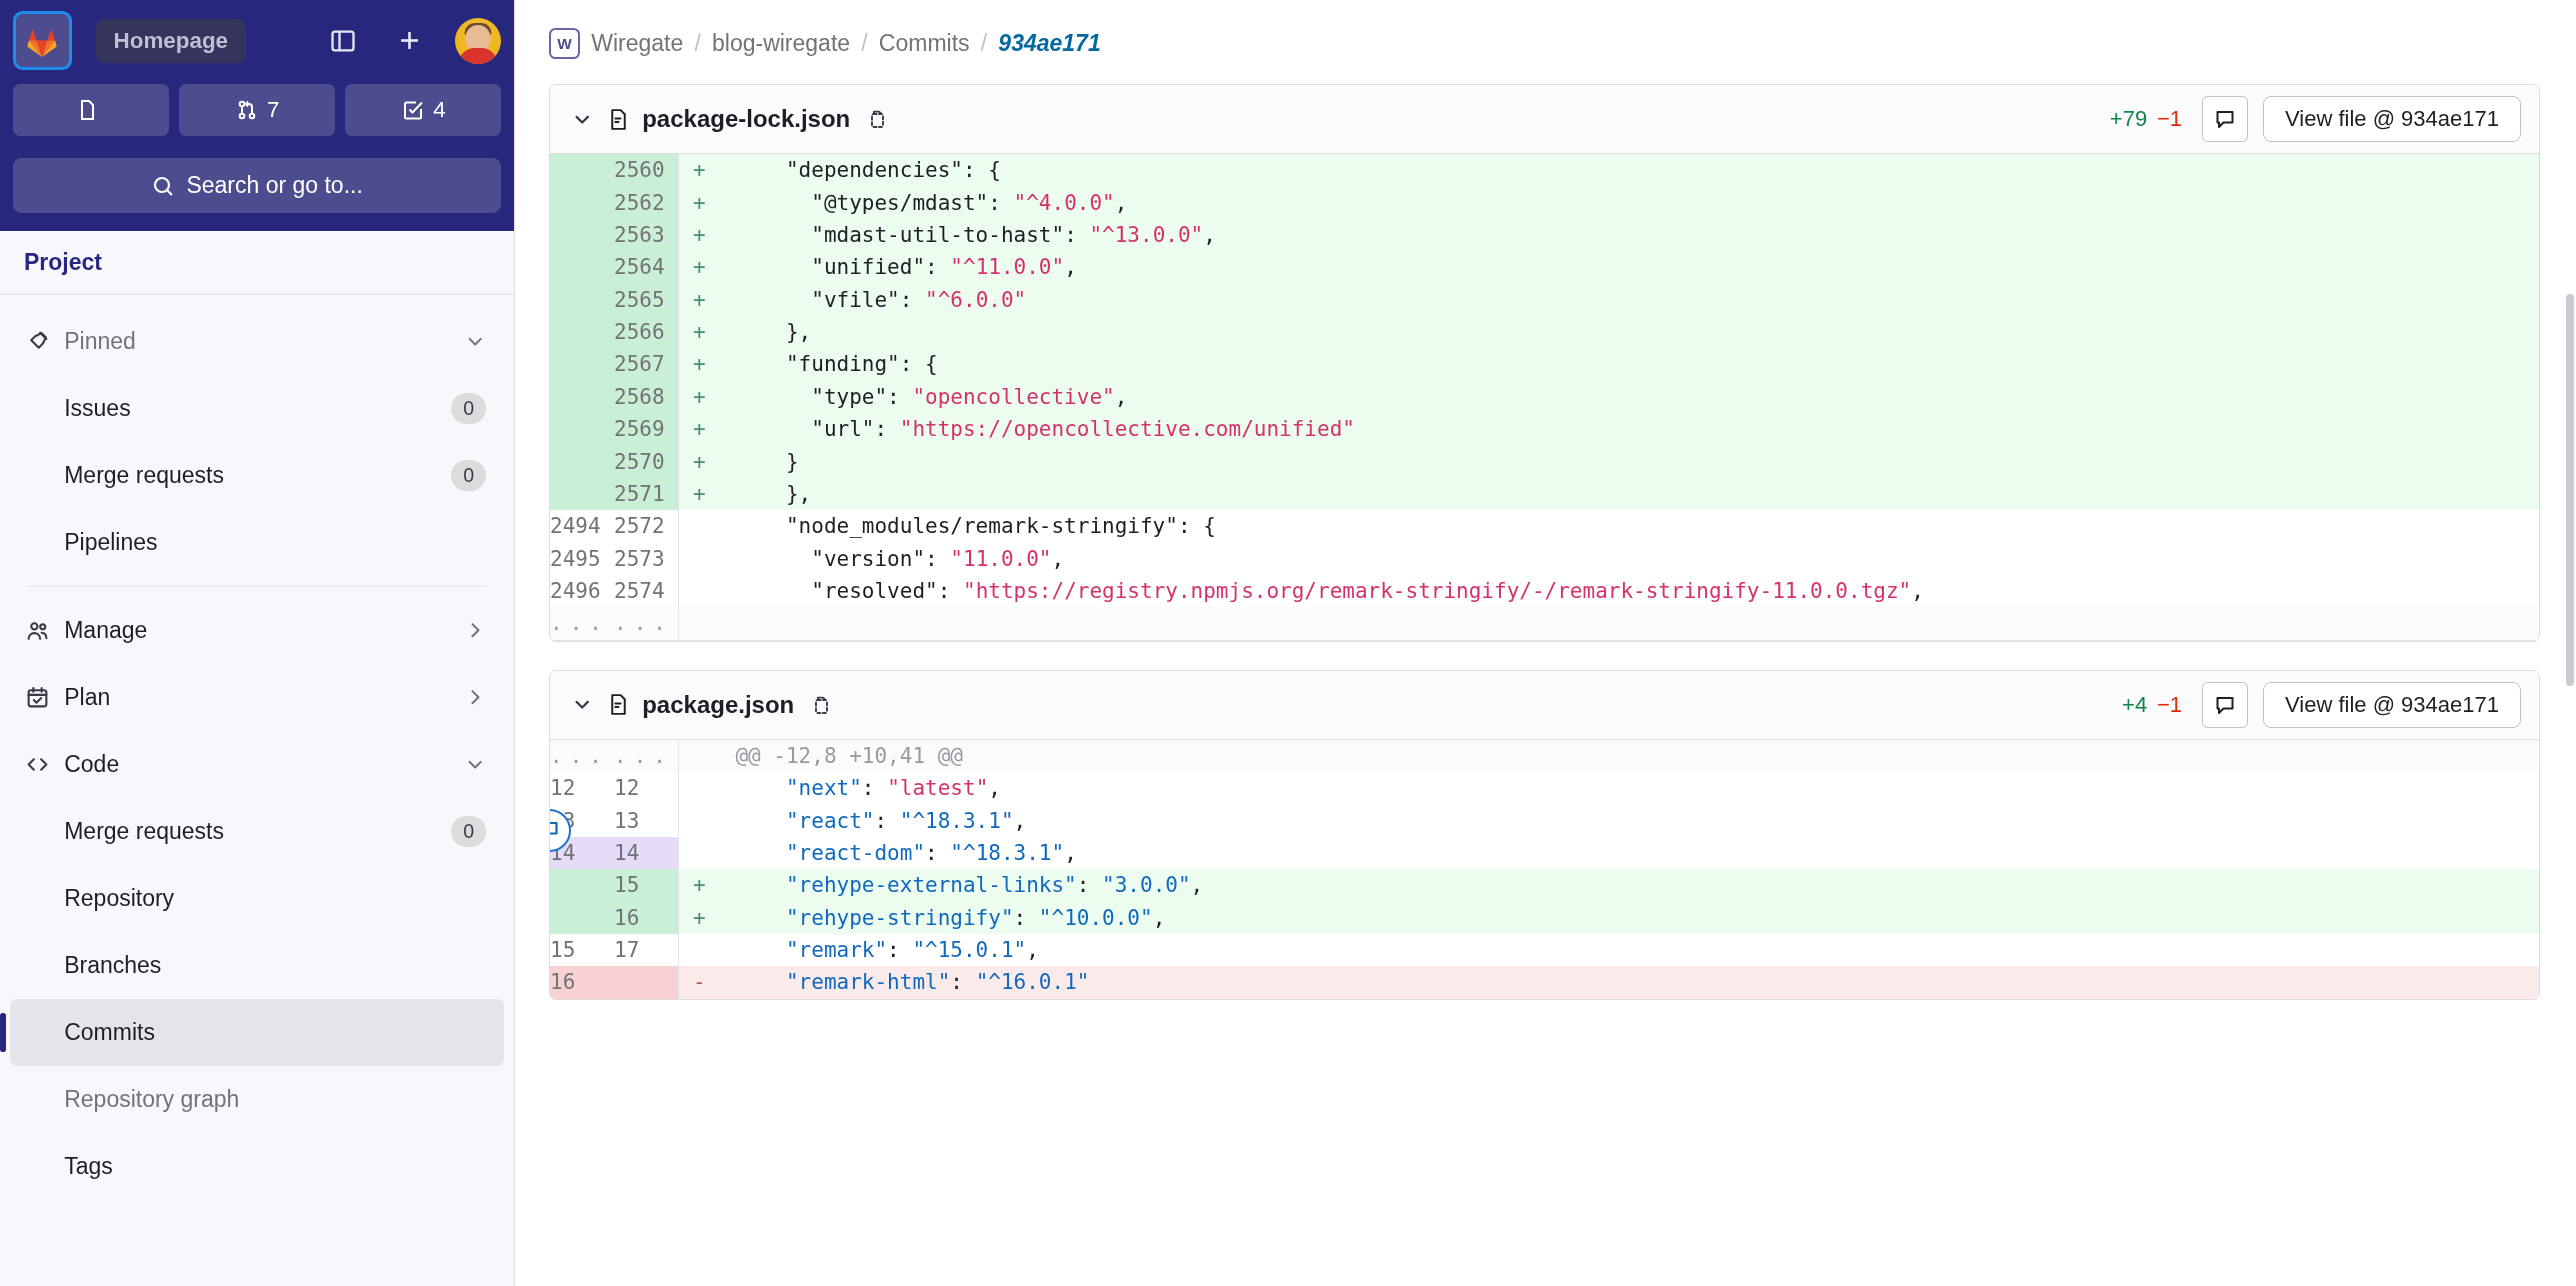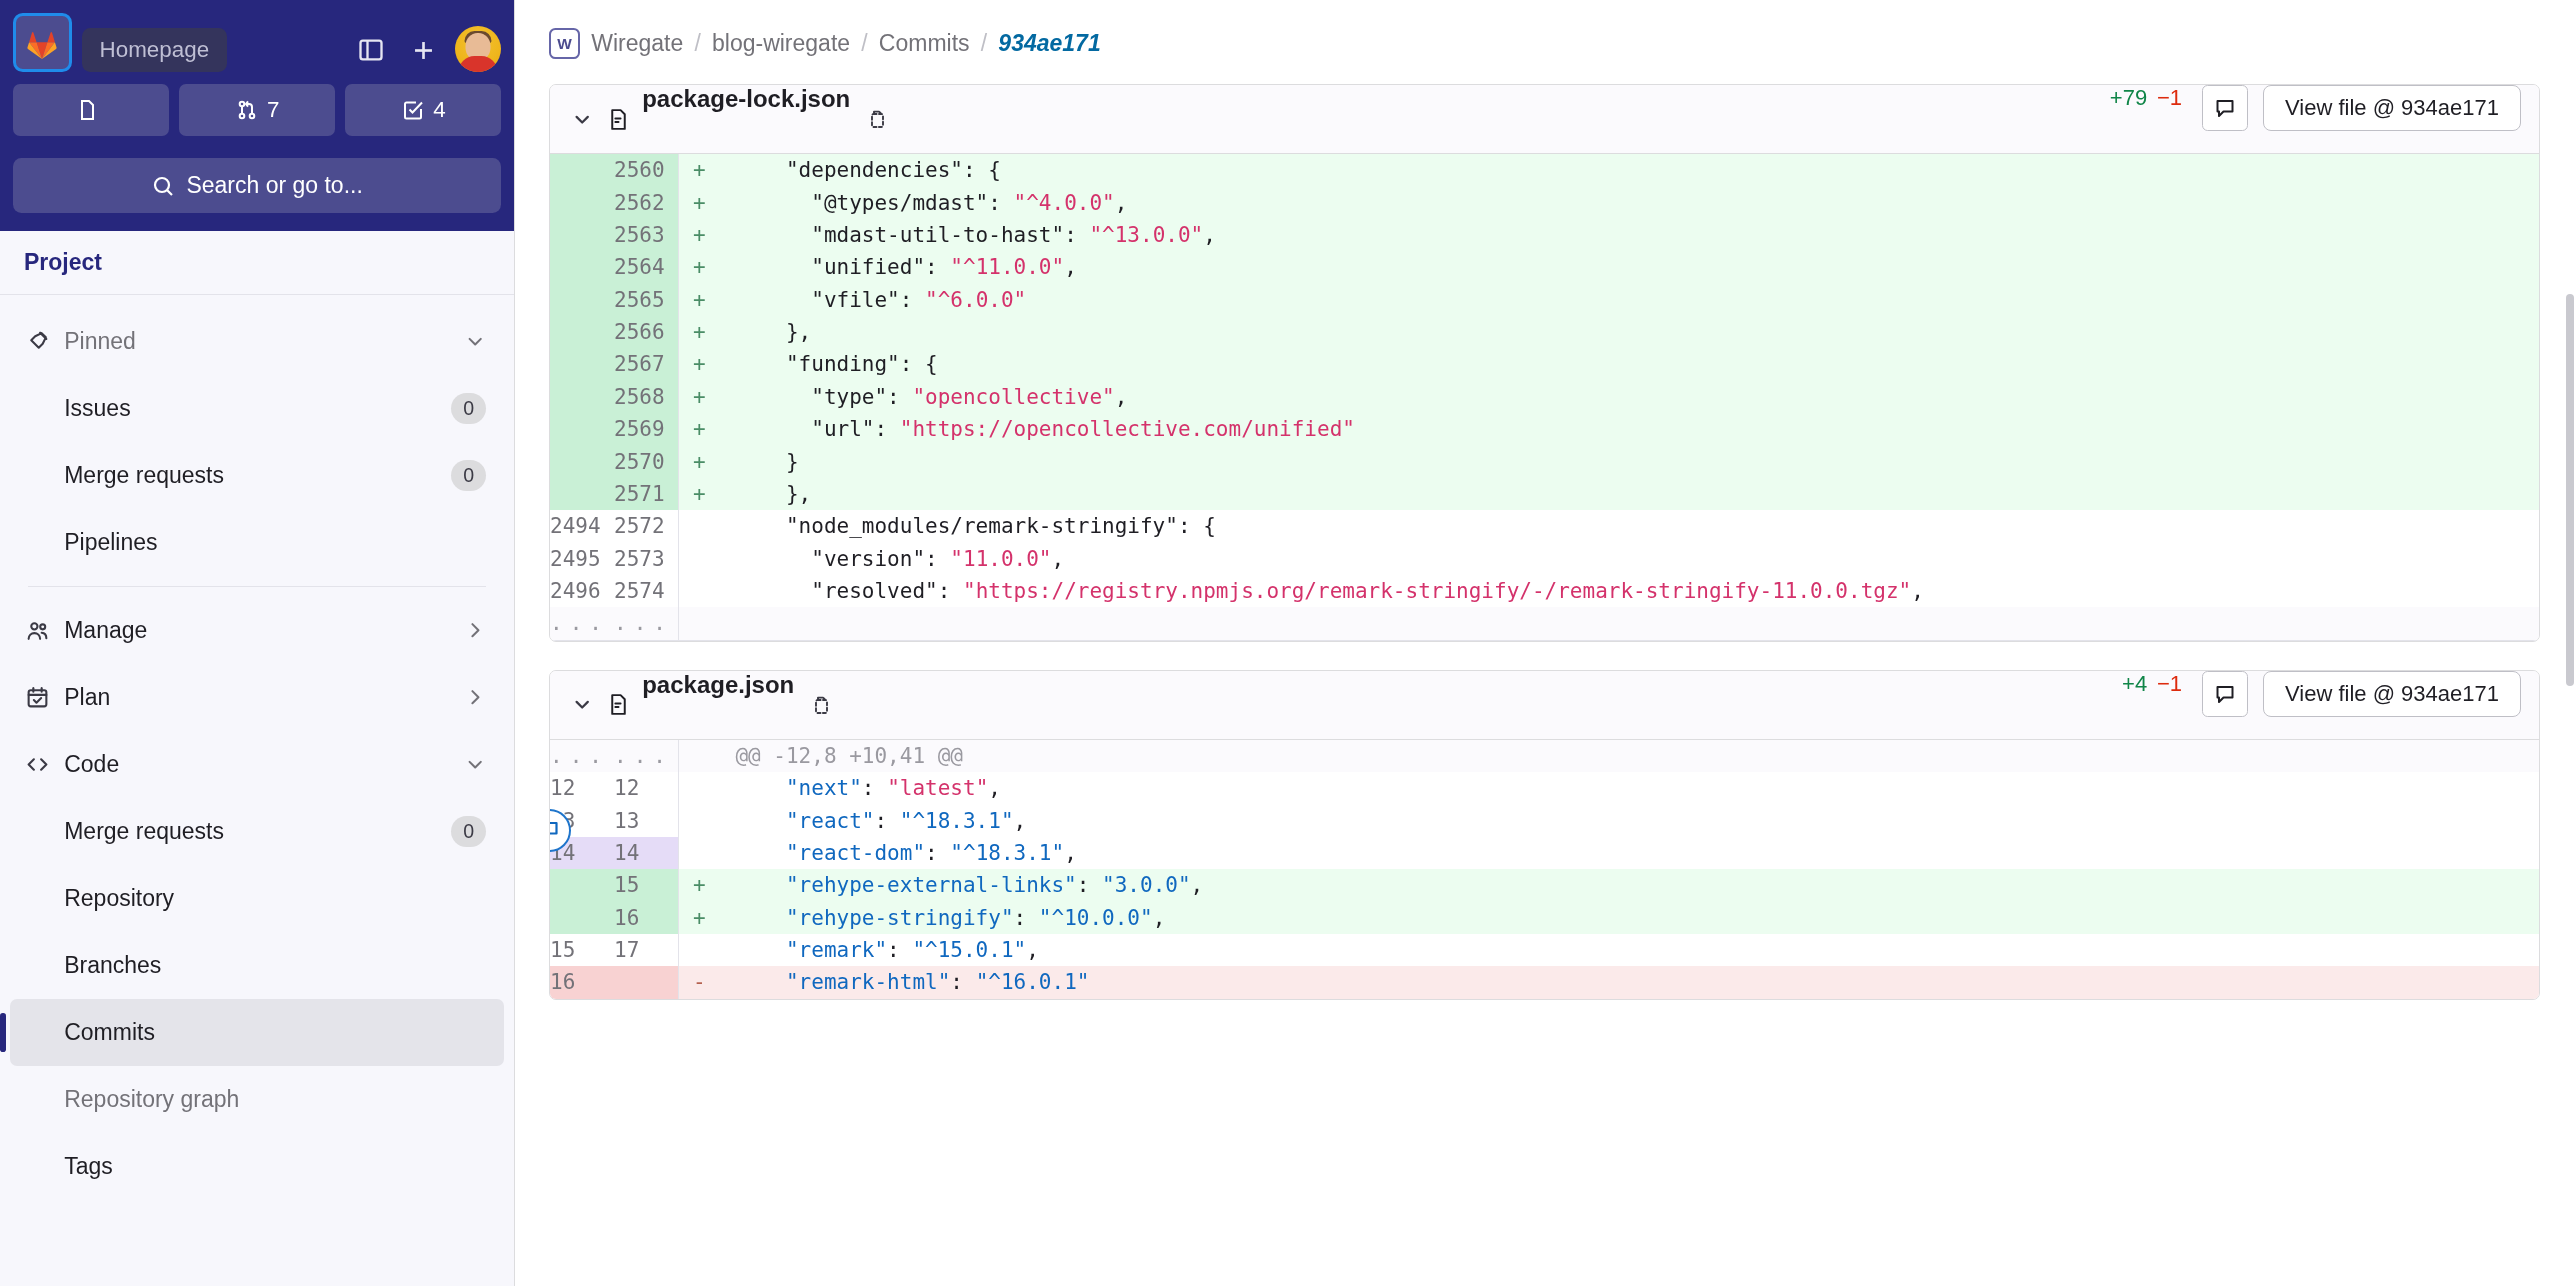--- a/index.html
+++ b/index.html
@@ -12,21 +12,21 @@
 
   
   .sidebar {
     width: 515px; flex: 0 0 515px; height: 1287px;
     background: #f7f7fc; display: flex; flex-direction: column;
     border-right: 1.4px solid #dcdcde;
   }
   .sb-top {
     background: #27277d; padding: 9.8px 12.6px 18px 12.6px;
   }
-  .sb-row1 { display: flex; align-items: flex-end; gap: 10px; height: 62px; }
+  .sb-row1 { display: flex; align-items: center; gap: 24px; height: 62px; font-weight: bold; }
   .logo-box {
     width: 59px; height: 59px; border-radius: 9.8px;
     background: #4c4c8f; border: 3.5px solid #1f8ceb;
     display: flex; align-items: center; justify-content: center;
     flex: 0 0 59px;
   }
   .homepage-pill {
     background: #34345c; color: #bfbfd4; border-radius: 8.4px;
     padding: 9px 18px; font-size: 22.4px; white-space: nowrap;
   }
@@ -111,21 +111,21 @@
   .crumb-sep { color: #bfbfc6; }
   .crumb-current { color: #0369a1; font-weight: bold; font-style: italic; }
 
   .diff-area { flex: 1 1 auto; padding: 0 36px 0 34px; overflow: hidden; }
 
   .file-card {
     border: 1.4px solid #dcdcde; border-radius: 7px; background: #fff;
     margin-bottom: 28px; overflow: hidden;
   }
   .file-head {
-    display: flex; height: 69px;
+    display: flex; align-items: center; height: 69px;
     background: #fbfafd; padding: 0 18px 0 21px;
     border-bottom: 1.4px solid #dcdcde;
   }
   .fh-chevron { color: #3b3a45; display: flex; align-items: center; margin-right: 12.6px; }
   .fh-fileicon { color: #1f1e24; display: flex; align-items: center; margin-right: 11.2px; }
   .fh-name { font-size: 24px; font-weight: bold; color: #1f1e24; }
   .fh-copy { margin-left: 14px; color: #3b3a45; display: flex; align-items: center; }
   .fh-spacer { flex: 1 1 auto; }
   .stat-add { color: #108548; font-size: 22px; margin-right: 9.8px; }
   .stat-del { color: #dd2b0e; font-size: 22px; margin-right: 19.6px; }

